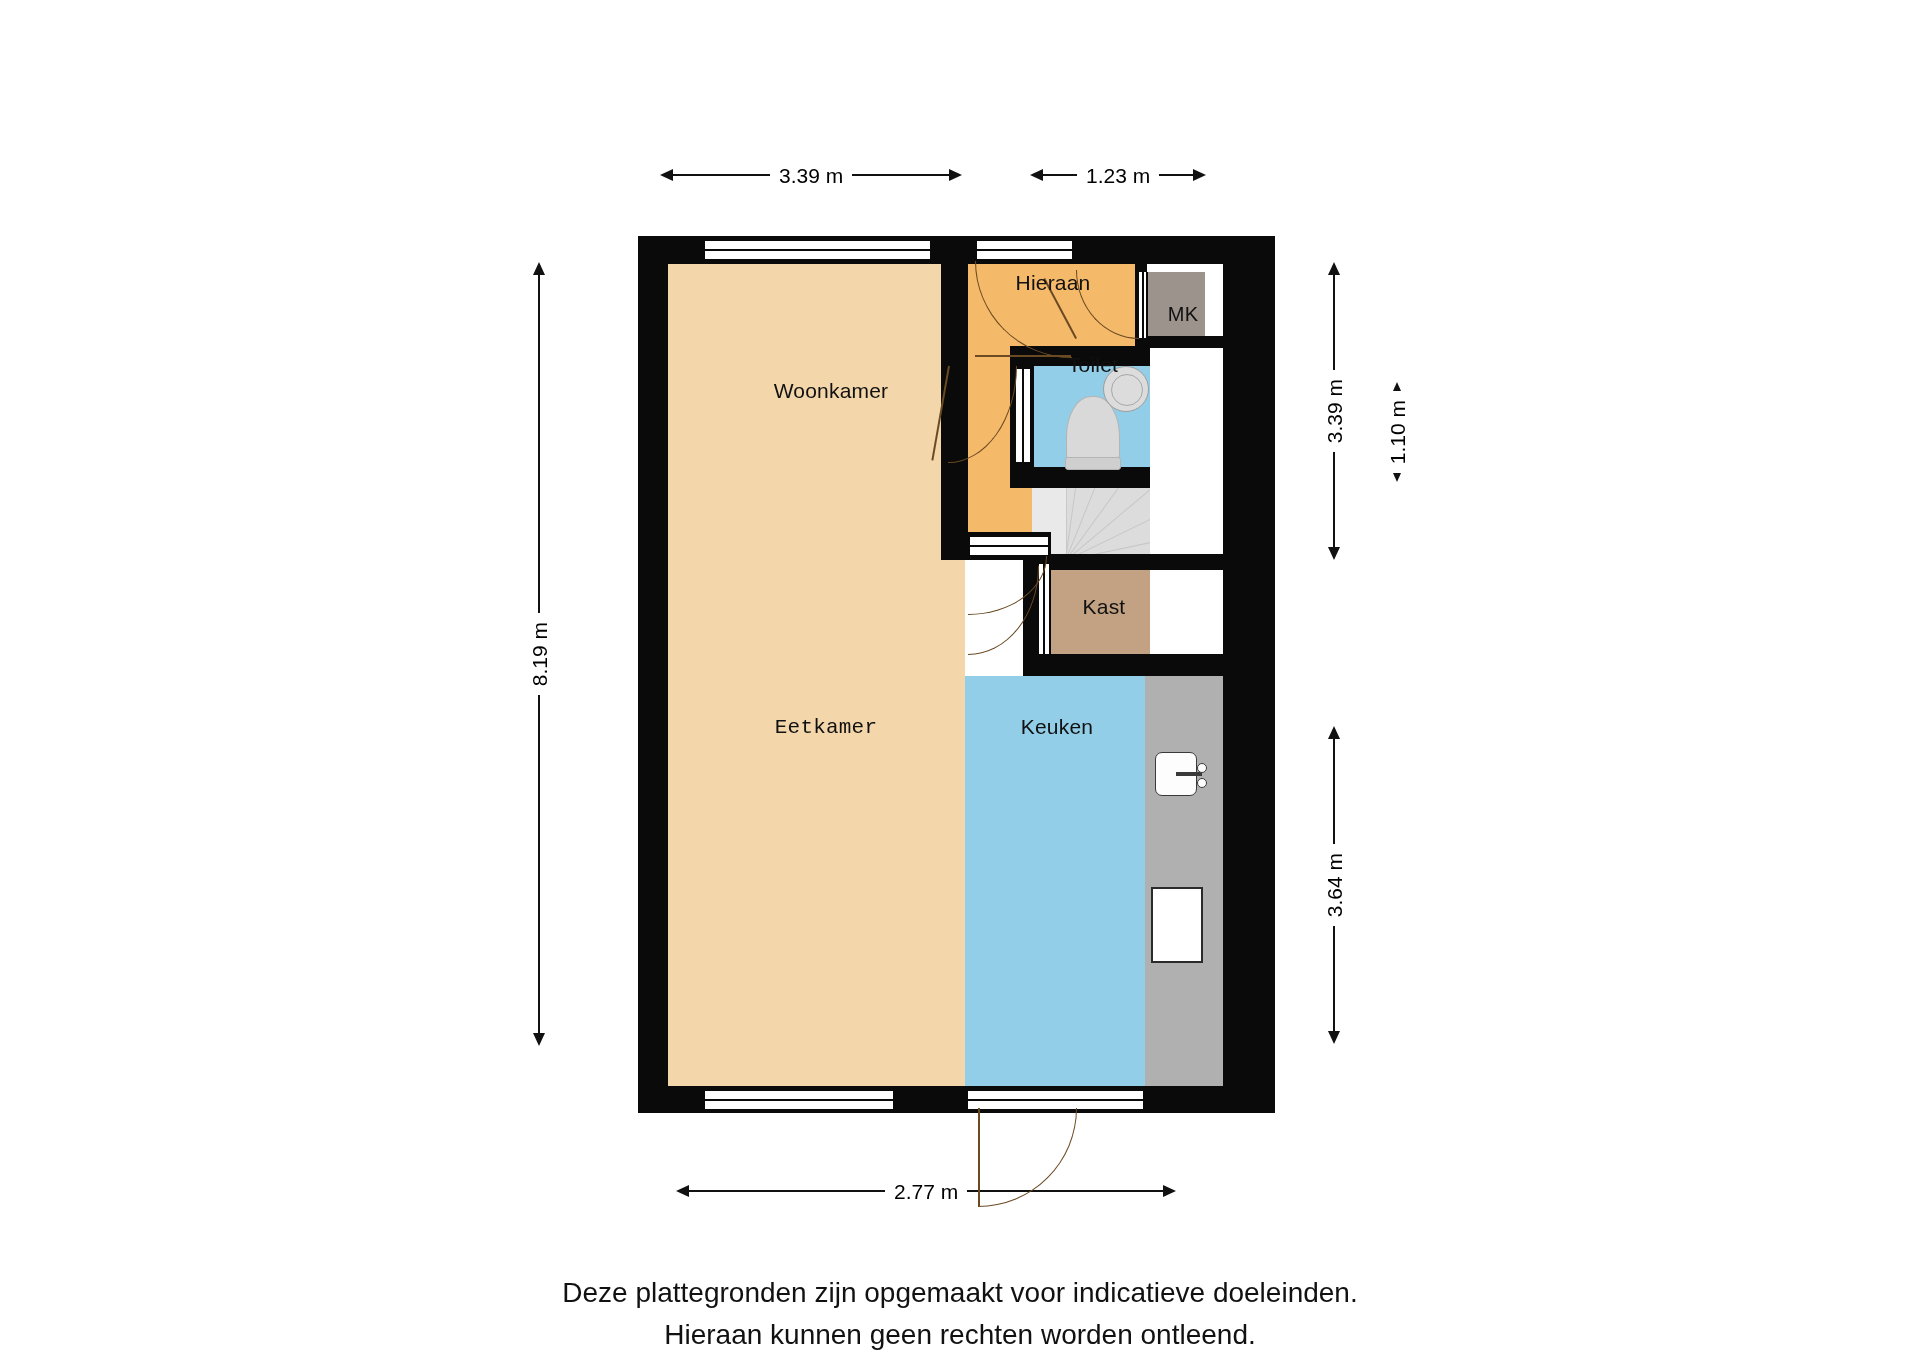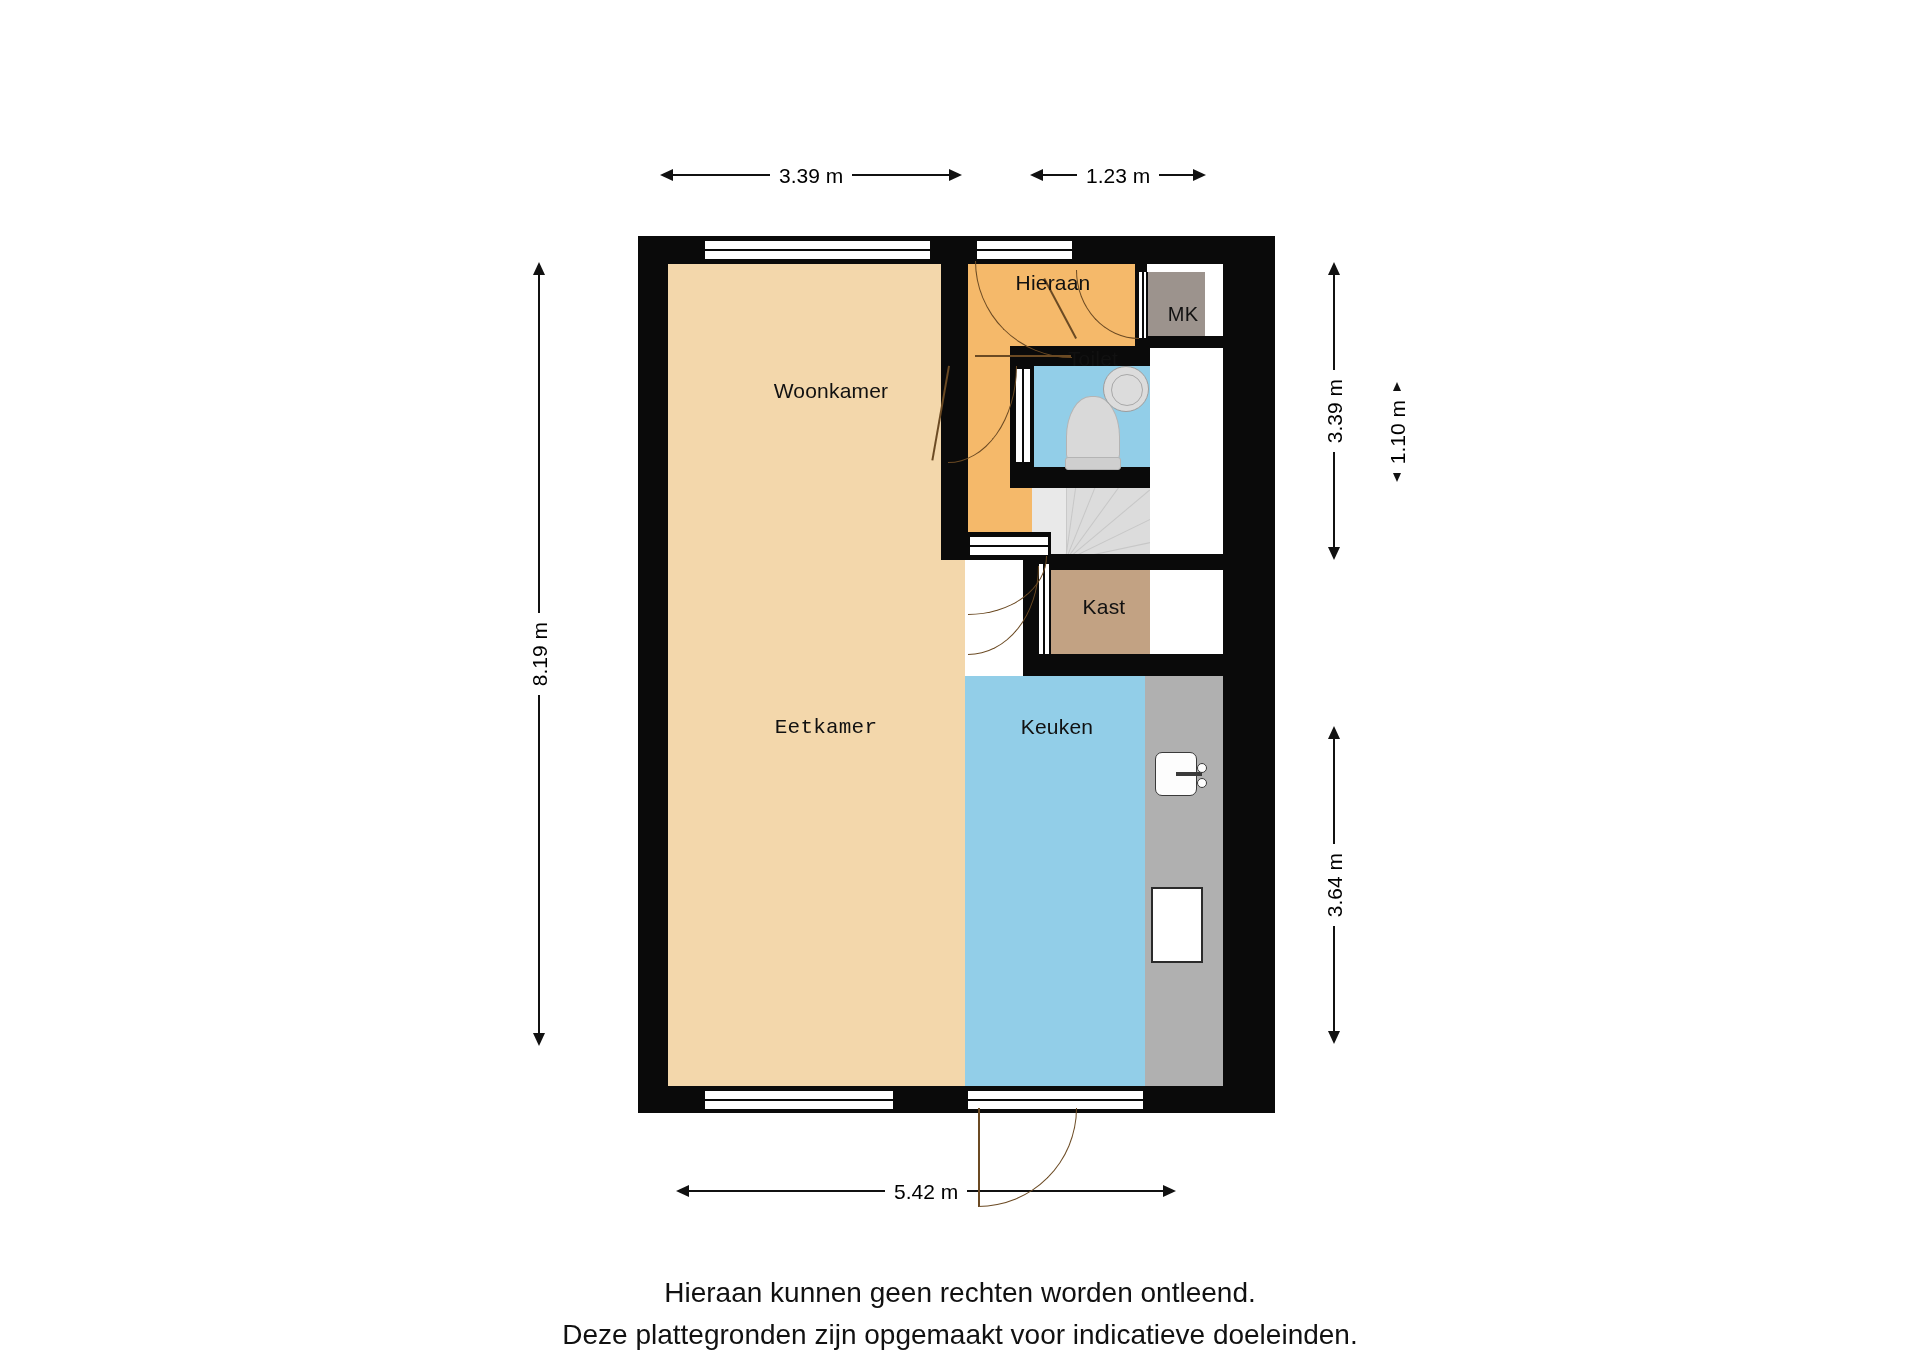--- a/index.html
+++ b/index.html
@@ -145,21 +145,21 @@
     <div class="ar u"></div>
     <div class="ln" style="height:105px"></div>
     <div class="tx">3.64 m</div>
     <div class="ln" style="height:105px"></div>
     <div class="ar d"></div>
   </div>
 
   <div class="dimh" style="left:676px;top:1182px;width:560px;">
     <div class="ar l"></div>
     <div class="ln" style="width:196px"></div>
-    <div class="tx">5.42 m</div>
+    <div class="tx">2.77 m</div>
     <div class="ln" style="width:196px"></div>
     <div class="ar r"></div>
   </div>
 
   <div class="plan">
 
     <div class="room" style="left:30px;top:28px;width:297px;height:822px;background:#f3d7ab;"></div>
 
     <div class="room" style="left:327px;top:440px;width:180px;height:410px;background:#92cee8;"></div>
 
@@ -251,23 +251,23 @@
       <div class="kdot" style="left:41px;top:10px;width:8px;height:8px;"></div>
       <div class="kdot" style="left:41px;top:25px;width:8px;height:8px;"></div>
     </div>
 
     <div class="fx appl" style="left:513px;top:651px;width:48px;height:72px;"></div>
 
     <div class="lbl" style="left:193px;top:155px;">Woonkamer</div>
     <div class="lbl" style="left:188px;top:491px;font-family:Liberation Mono, monospace;">Eetkamer</div>
     <div class="lbl" style="left:419px;top:491px;">Keuken</div>
     <div class="lbl" style="left:415px;top:47px;">Hieraan</div>
-    <div class="lbl" style="left:455px;top:123px;">Toilet</div>
+    <div class="lbl" style="left:455px;top:129px;">Toilet</div>
     <div class="lbl small" style="left:545px;top:78px;">MK</div>
     <div class="lbl" style="left:466px;top:371px;">Kast</div>
   </div>
 
   <div class="footer">
+    <div>Deze plattegronden zijn opgemaakt voor indicatieve doeleinden.</div>
     <div>Hieraan kunnen geen rechten worden ontleend.</div>
-    <div>Deze plattegronden zijn opgemaakt voor indicatieve doeleinden.</div>
   </div>
 
 </div>
 
 </body></html>

